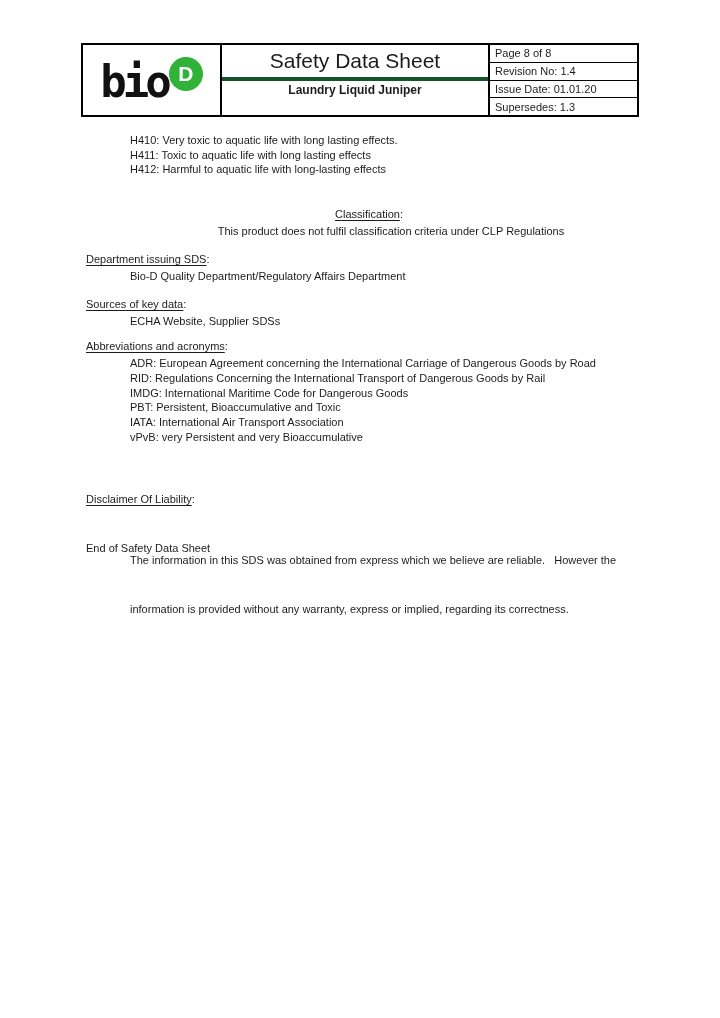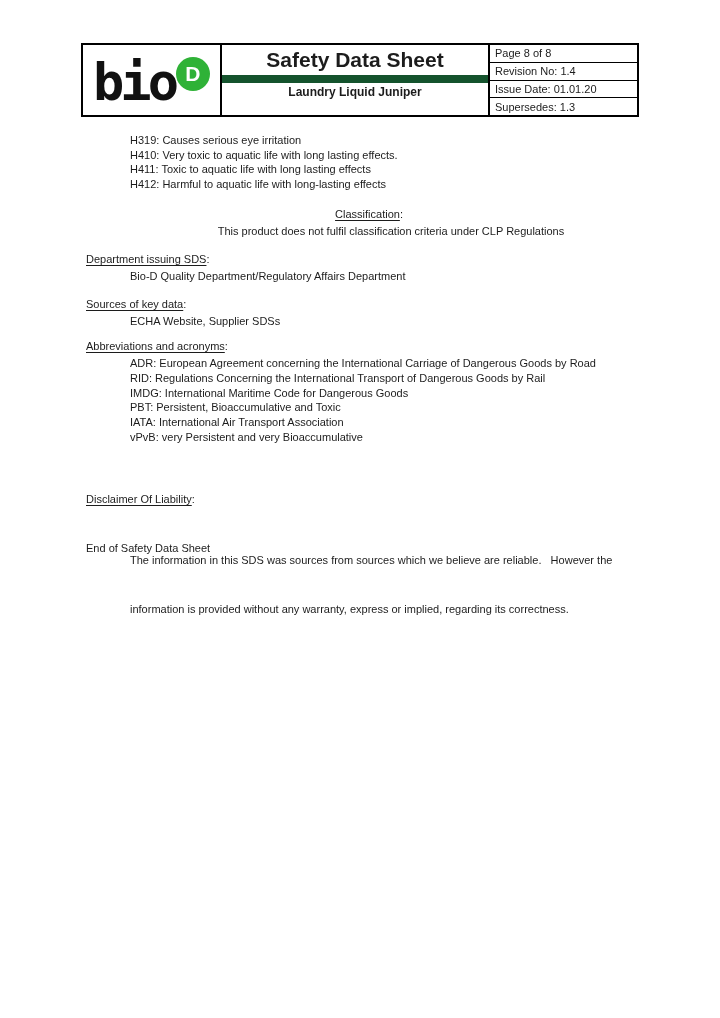--- a/index.html
+++ b/index.html
@@ -20,38 +20,38 @@
     display:flex;border:2px solid #000;box-sizing:border-box;background:#fff;
   }
   .hdr-cell{box-sizing:border-box;}
   .cell-logo{
     width:139px;border-right:2px solid #000;
     display:flex;align-items:center;justify-content:center;
   }
   .logo-wrap{display:flex;align-items:flex-start;}
   .logo-text{
     font-family:"DejaVu Sans Mono", monospace;
-    font-weight:bold;font-size:52px;line-height:40px;
+    font-weight:bold;font-size:44px;line-height:40px;
     letter-spacing:-4px;color:#111;margin-top:4px;
   }
   .logo-badge{
     width:34px;height:34px;border-radius:50%;
     display:flex;align-items:center;justify-content:center;
     color:#ffffff;font-weight:bold;font-size:21px;
     font-family:"Liberation Sans", sans-serif;
     margin-left:1px;margin-top:-1px;
   }
   .cell-title{
     width:268px;border-right:2px solid #000;
     display:flex;flex-direction:column;
   }
   .title-row{
-    flex:1;border-bottom:8px solid #14532d;
+    flex:1;border-bottom:4px solid #14532d;
     display:flex;align-items:center;justify-content:center;
-    font-weight:bold;font-size:21px;letter-spacing:0px;
+    font-weight:normal;font-size:21px;letter-spacing:0px;
   }
   .subtitle-row{
     flex:1;display:flex;align-items:flex-start;justify-content:center;
     font-weight:bold;font-size:12px;padding-top:2px;
   }
   .cell-meta{flex:1;display:flex;flex-direction:column;}
   .meta-row{
     flex:1;display:flex;align-items:center;
     font-size:11px;padding-left:5px;border-bottom:1.5px solid #000;
   }
@@ -84,21 +84,20 @@
     </div>
     <div class="hdr-cell cell-meta">
       <div class="meta-row">Page 8 of 8</div>
       <div class="meta-row">Revision No: 1.4</div>
       <div class="meta-row">Issue Date: 01.01.20</div>
       <div class="meta-row">Supersedes: 1.3</div>
     </div>
   </div>
 
   <div class="blk indent" style="top:133px;">
-    <div>H319: Causes serious eye irritation</div>
     <div>H410: Very toxic to aquatic life with long lasting effects.</div>
     <div>H411: Toxic to aquatic life with long lasting effects</div>
     <div>H412: Harmful to aquatic life with long-lasting effects</div>
   </div>
 
   <div class="blk" style="top:207px;text-align:center;">
     <div class="sec-head"><span class="u">Classification</span><span>:</span></div>
     <div class="sec-lines">
       <div>This product does not fulfil classification criteria under CLP Regulations</div>
     </div>
@@ -126,20 +125,20 @@
       <div>IMDG: International Maritime Code for Dangerous Goods</div>
       <div>PBT: Persistent, Bioaccumulative and Toxic</div>
       <div>IATA: International Air Transport Association</div>
       <div>vPvB: very Persistent and very Bioaccumulative</div>
     </div>
   </div>
 
   <div class="blk" style="top:492px;">
     <div class="sec-head"><span class="u">Disclaimer Of Liability</span><span>:</span></div>
     <div class="para-lines">
-      <div>The information in this SDS was sources from sources which we believe are reliable.   However the</div>
+      <div>The information in this SDS was obtained from express which we believe are reliable.   However the</div>
       <div>information is provided without any warranty, express or implied, regarding its correctness.</div>
     </div>
   </div>
 
   <div class="blk end-note" style="top:541px;">End of Safety Data Sheet</div>
 
 </div>
 
 </body></html>

